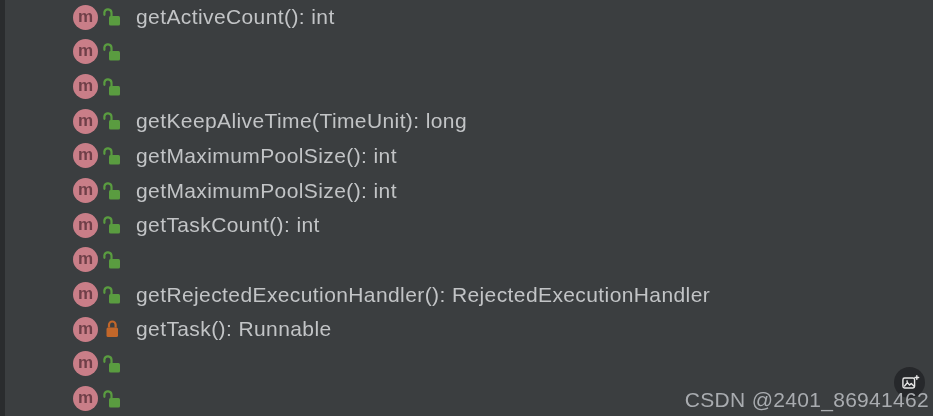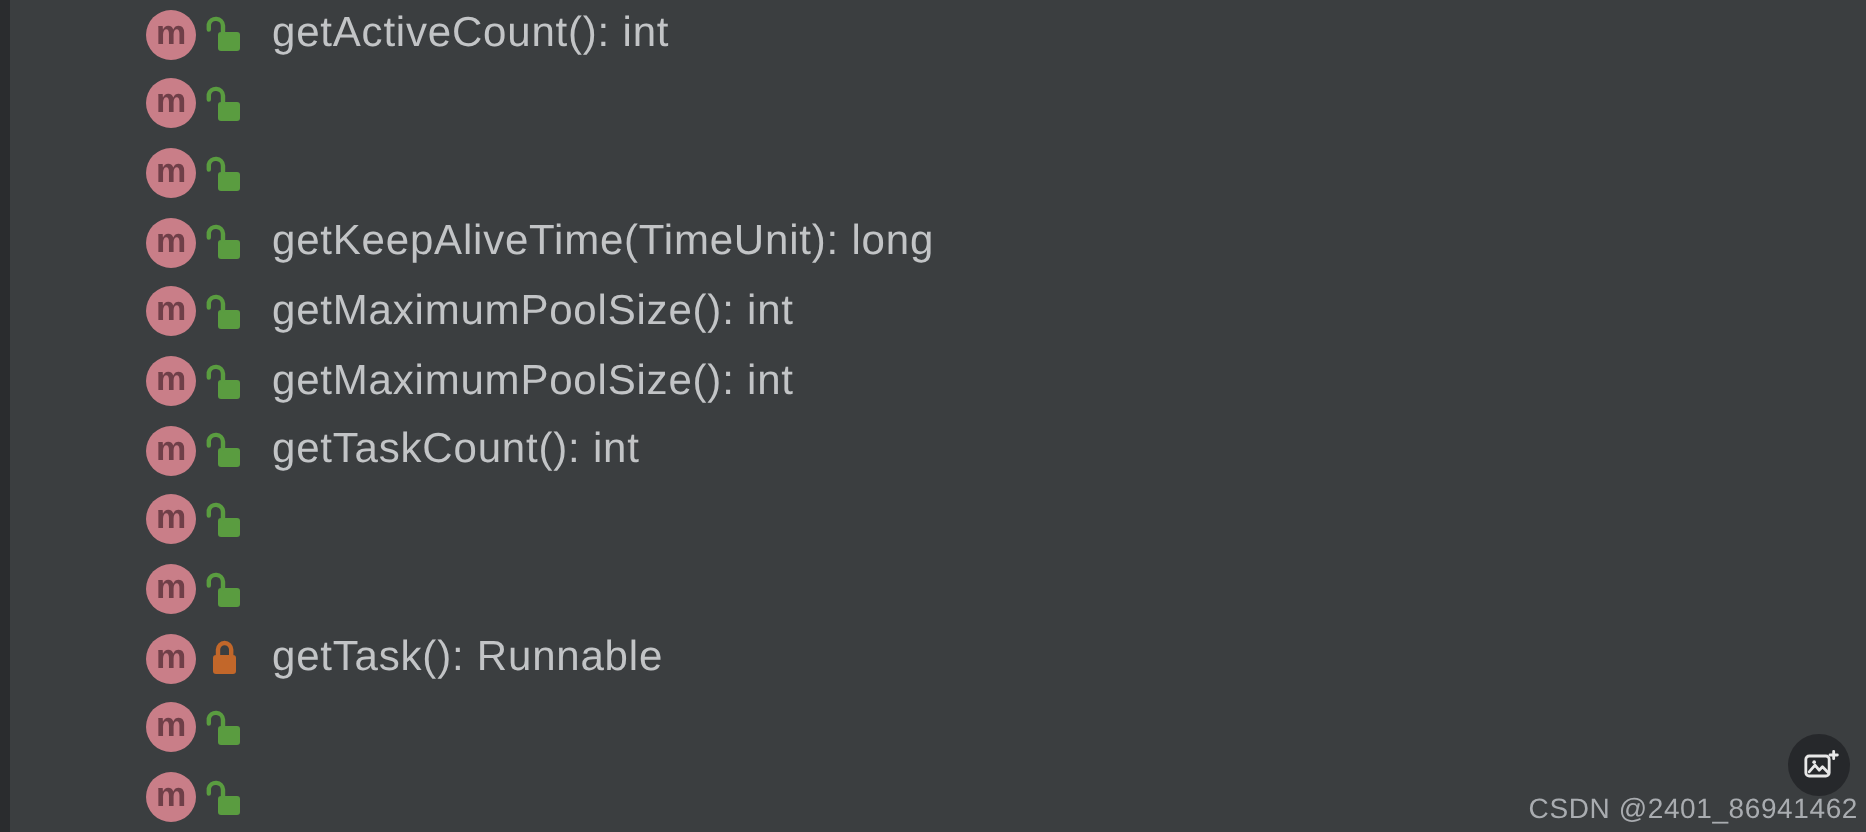--- a/index.html
+++ b/index.html
@@ -25,21 +25,21 @@
   .mletter{color:var(--method-icon-letter);font-size:17px;font-weight:700;line-height:1;transform:translateY(-1px);}
   .lock{flex:0 0 auto;width:22px;height:22px;margin-right:13px;}
   .label{font-size:21px;color:var(--row-text);letter-spacing:0.4px;white-space:nowrap;}
   .watermark-btn{
     position:absolute;right:8px;bottom:18px;width:31px;height:31px;border-radius:50%;
     background:rgba(22,22,25,0.55);display:flex;align-items:center;justify-content:center;
   }
   .watermark-btn svg{width:20px;height:20px;}
   .watermark{
     position:absolute;right:4px;bottom:4px;color:var(--watermark-text);
-    font-size:14px;letter-spacing:0.3px;white-space:nowrap;
+    font-size:21px;letter-spacing:0.3px;white-space:nowrap;
   }
 </style>
 </head>
 <body>
 
 <div class="gutter"></div>
 
 <div class="list">
 
   <div class="row" data-visibility="public">
@@ -137,20 +137,21 @@
 
   <div class="row" data-visibility="public">
     <span class="micon">
         <span class="mletter">m</span>
       </span>
     <svg class="lock lock-public" viewBox="0 0 22 22">
         <rect x="8" y="10" width="11" height="9.5" rx="1.5" fill="var(--public-lock)"></rect>
         <path d="M10.5 10 V6.8 A3.6 3.6 0 0 0 3.4 6.2 V8.8" fill="none" stroke="var(--public-lock)" stroke-width="2.2" stroke-linecap="round"></path>
       </svg>
 
+    <span class="label">getRejectedExecutionHandler(): RejectedExecutionHandler</span>
   </div>
 
   <div class="row" data-visibility="package-private">
     <span class="micon">
         <span class="mletter">m</span>
       </span>
 
     <svg class="lock lock-private" viewBox="0 0 22 22">
         <rect x="5.5" y="9.5" width="11.5" height="9.5" rx="1.5" fill="var(--package-private-lock)"></rect>
         <path d="M8 9.5 V6.8 A3.3 3.3 0 0 1 14.6 6.8 V9.5" fill="none" stroke="var(--package-private-lock)" stroke-width="2.2"></path>

